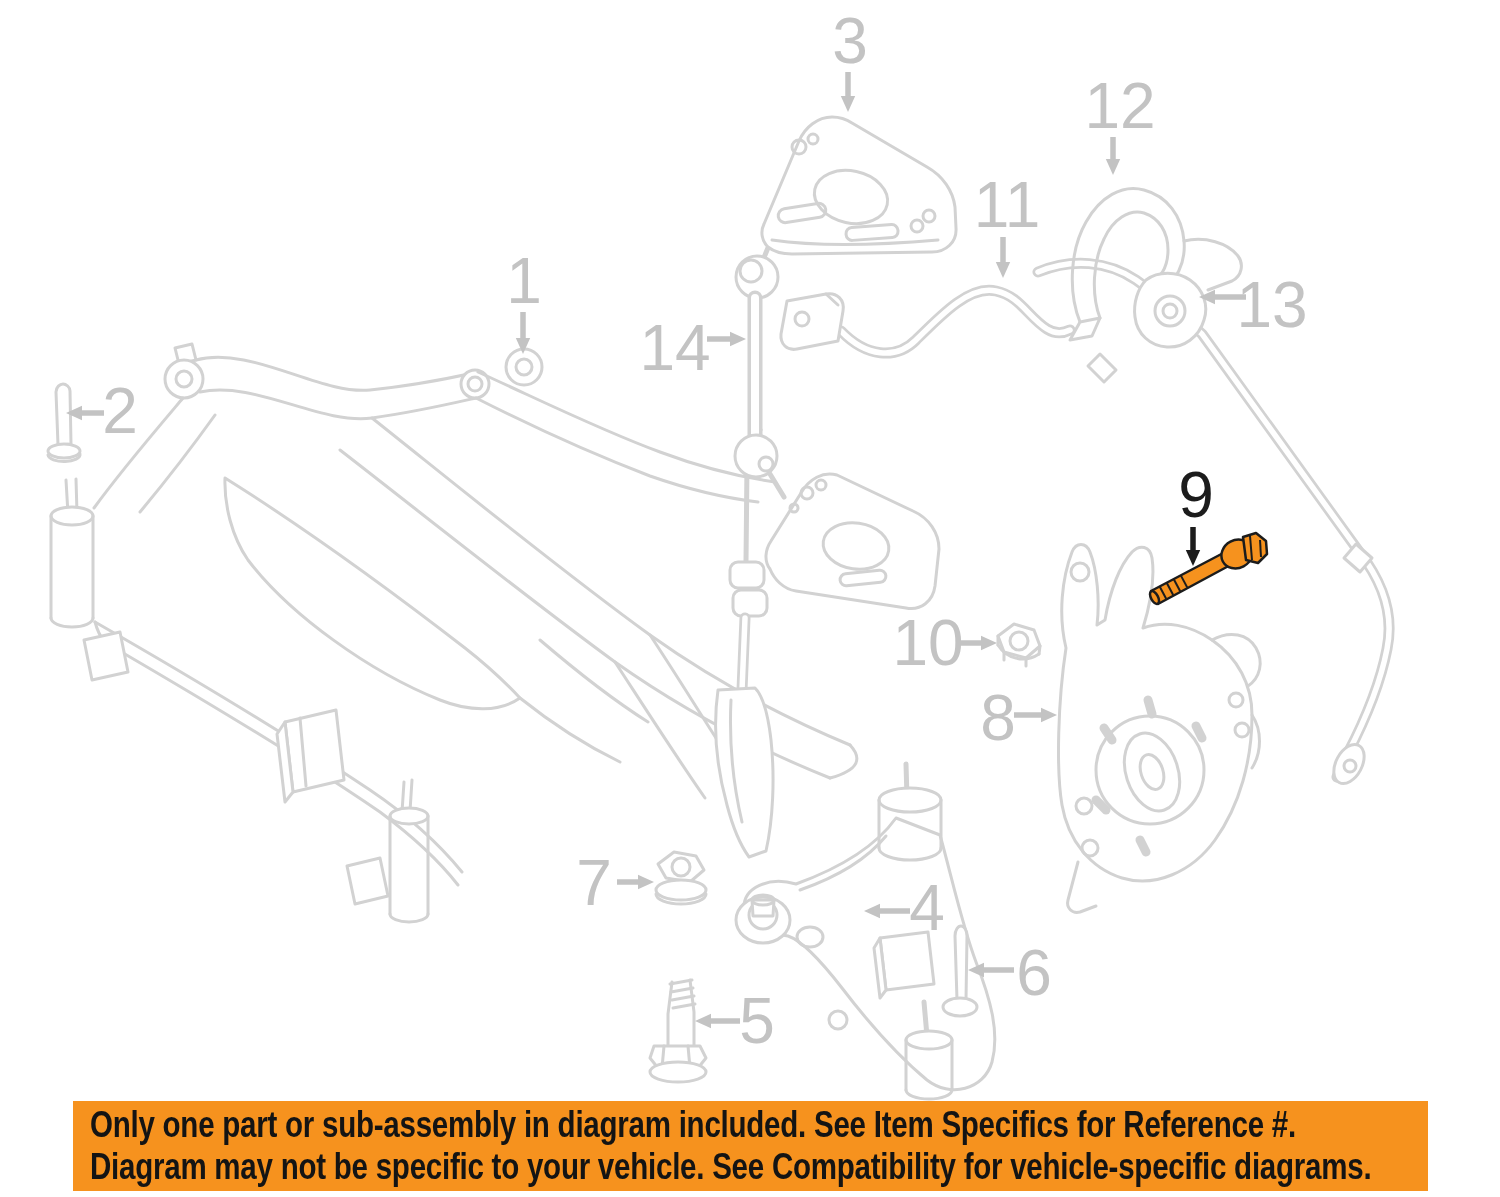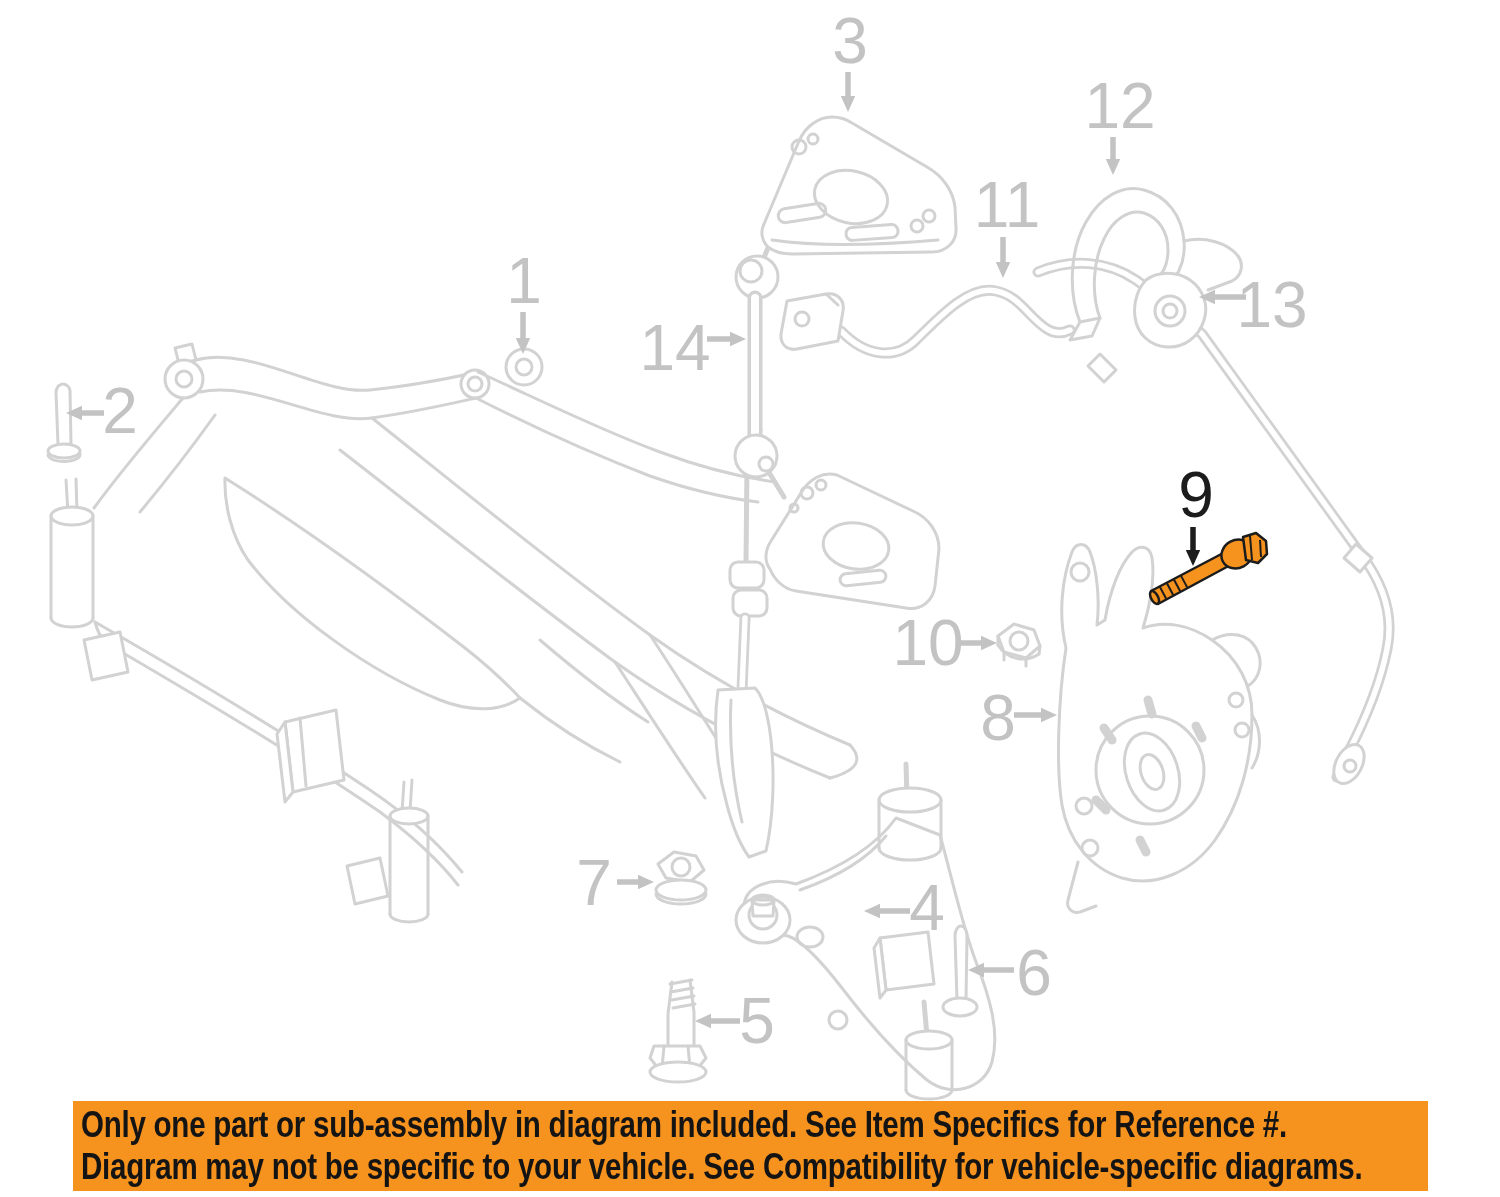--- a/index.html
+++ b/index.html
@@ -33,21 +33,21 @@
     font-family:"Liberation Sans", sans-serif;
     font-size:64px; text-anchor:middle;
   }
   #callout-layer line{stroke-width:5.5;}
   
   .banner{
     position:absolute; left:73px; top:1101px; width:1355px; height:90px;
     background:var(--banner_bg,#f6921e);
     color:var(--banner_text,#141414);
     display:flex; flex-direction:column; justify-content:center;
-    padding-left:8px; box-sizing:border-box;
+    padding-left:17px; box-sizing:border-box;
   }
   .banner .bline{
     font-weight:bold; font-size:36px; line-height:42px; white-space:nowrap;
     transform:scaleX(0.82); transform-origin:left center;
     letter-spacing:-0.3px;
   }
 </style>
 </head>
 <body>
 

